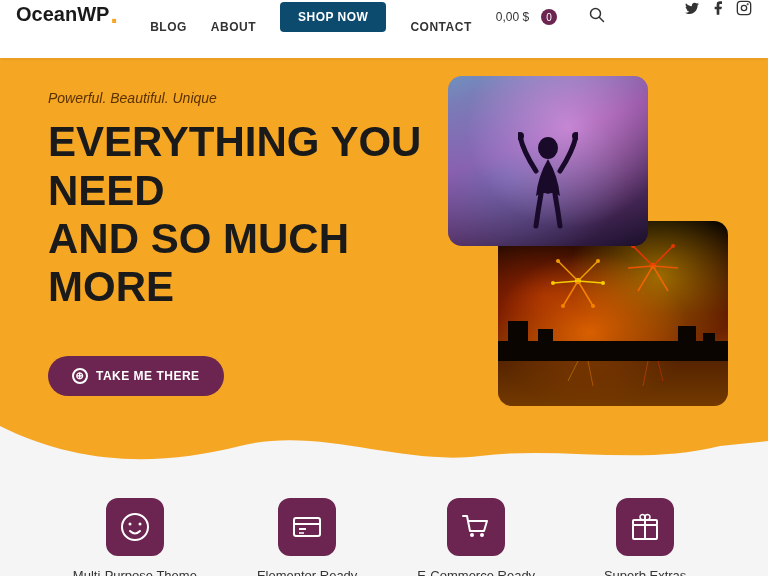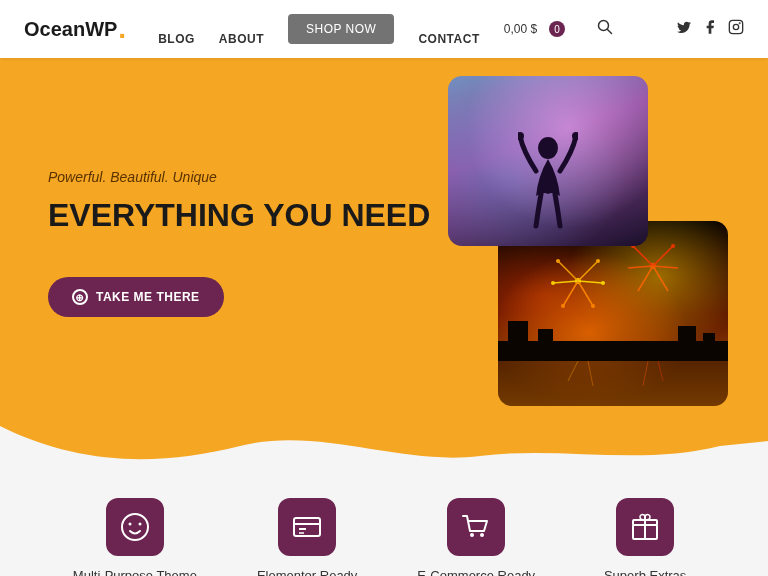--- a/index.html
+++ b/index.html
@@ -1,23 +1,23 @@
 <!DOCTYPE html>
 <html><head>
   <meta charset="utf-8">
   <style>
     * { margin: 0; padding: 0; box-sizing: border-box; }
     body { font-family: 'Arial', sans-serif; width: 768px; height: 576px; overflow: hidden; background: #fff; }
 
     
     .navbar {
       display: flex;
-      align-items: center;
+      align-items: flex-start;
       background: #fff;
-      padding: 0 24px;
+      padding: 0 16px;
       height: 58px;
       box-shadow: 0 1px 4px rgba(0,0,0,0.08);
       position: relative;
       z-index: 10;
     }
     .logo {
       font-size: 20px;
       font-weight: 700;
       color: #1a1a1a;
       margin-right: 32px;
@@ -40,26 +40,26 @@
       font-size: 12px;
       font-weight: 600;
       color: #333;
       text-decoration: none;
       letter-spacing: 0.5px;
       text-transform: uppercase;
       cursor: pointer;
       margin-top: 20px;
     }
     .nav-shop-btn {
-      background: #737373;
+      background: #0c4a6e;
       color: #fff;
       padding: 8px 18px;
       border-radius: 4px;
       font-size: 12px;
-      font-weight: 400;
+      font-weight: 700;
       letter-spacing: 0.5px;
       text-transform: uppercase;
       cursor: pointer;
       border: none;
     }
     .nav-cart {
       display: flex;
       align-items: center;
       gap: 12px;
       font-size: 12px;
@@ -111,21 +111,21 @@
       z-index: 2;
       max-width: 400px;
     }
     .hero-subtitle {
       font-size: 14px;
       font-style: italic;
       color: #5a3200;
       margin-bottom: 12px;
     }
     .hero-title {
-      font-size: 32px;
+      font-size: 42px;
       font-weight: 900;
       color: #1a1a1a;
       line-height: 1.15;
       margin-bottom: 44px;
       text-transform: uppercase;
     }
     .hero-btn {
       background: #6b2550;
       color: #fff;
       border: none;
@@ -298,20 +298,21 @@
         </svg>
     </span>
   </div>
 </nav>
 
 <section class="hero">
   <div class="hero-content">
     <p class="hero-subtitle">Powerful. Beautiful. Unique</p>
     <h1 class="hero-title">
       <span>EVERYTHING YOU NEED</span><br>
+      <span>AND SO MUCH MORE</span>
     </h1>
     <button class="hero-btn">
       <span class="hero-btn-icon">⊕</span>
       <span>TAKE ME THERE</span>
     </button>
   </div>
 
   <div class="hero-images">
     <div class="hero-img-top">
       <div class="hero-img-top-inner">

